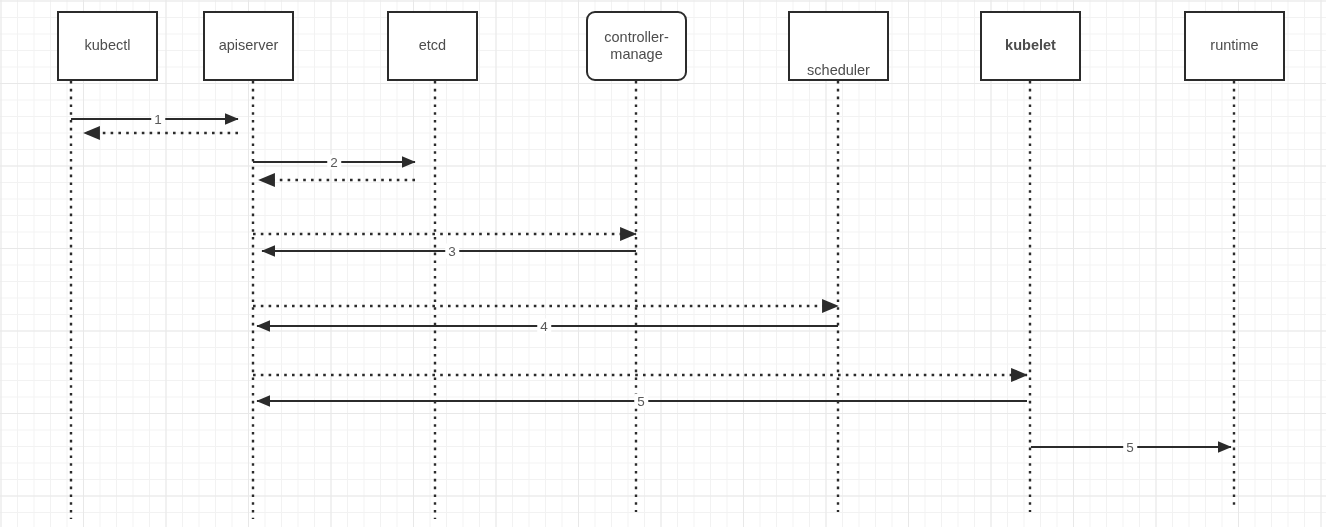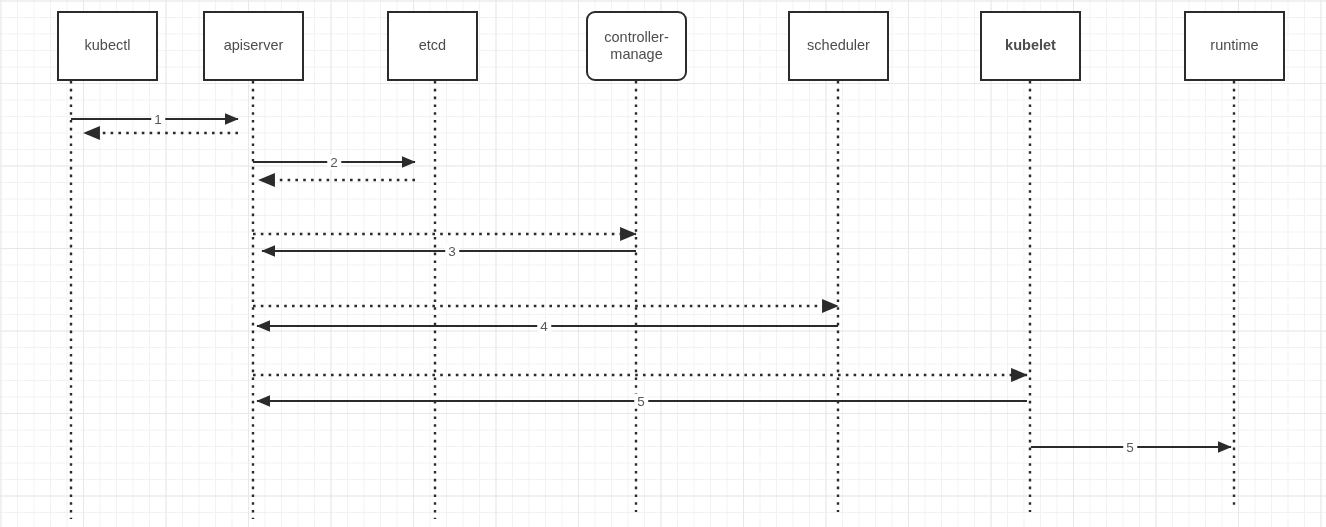--- a/index.html
+++ b/index.html
@@ -85,30 +85,30 @@
         <line x1="838" y1="326" x2="257" y2="326" stroke="#2b2b2b" stroke-width="2" marker-end="url(#arrow-right)"></line>
         <line x1="253" y1="375" x2="1027" y2="375" stroke="#2b2b2b" stroke-width="2.4" stroke-dasharray="2.6 5.2" marker-end="url(#arrow-right)"></line>
         <line x1="1027" y1="401" x2="257" y2="401" stroke="#2b2b2b" stroke-width="2" marker-end="url(#arrow-right)"></line>
         <line x1="1031" y1="447" x2="1231" y2="447" stroke="#2b2b2b" stroke-width="2" marker-end="url(#arrow-right)"></line>
       </g>
   </svg>
   <div id="boxes">
       <div class="participant-box" style="left: 21px; top: 11px; width: 101px; height: 70px; margin-left: 36px;">
         <span>kubectl</span>
       </div>
-      <div class="participant-box" style="left: 203px; top: 11px; width: 101px; height: 70px;">
+      <div class="participant-box" style="left: 203px; top: 11px; width: 91px; height: 70px;">
         <span>apiserver</span>
       </div>
       <div class="participant-box" style="left: 387px; top: 11px; width: 91px; height: 70px;">
         <span>etcd</span>
       </div>
       <div class="participant-box rounded" style="left: 586px; top: 11px; width: 101px; height: 70px; align-items: center;">
         <span>controller-<br>manage</span>
       </div>
-      <div class="participant-box" style="left: 788px; top: 11px; width: 101px; height: 70px;">
+      <div class="participant-box" style="left: 788px; top: 11px; width: 101px; height: 70px; align-items: flex-end;">
         <span>scheduler</span>
       </div>
       <div class="participant-box" style="left: 980px; top: 11px; width: 101px; height: 70px; font-weight: bold;">
         <span>kubelet</span>
       </div>
       <div class="participant-box" style="left: 1184px; top: 11px; width: 101px; height: 70px;">
         <span>runtime</span>
       </div>
     </div>
   <div id="labels">

